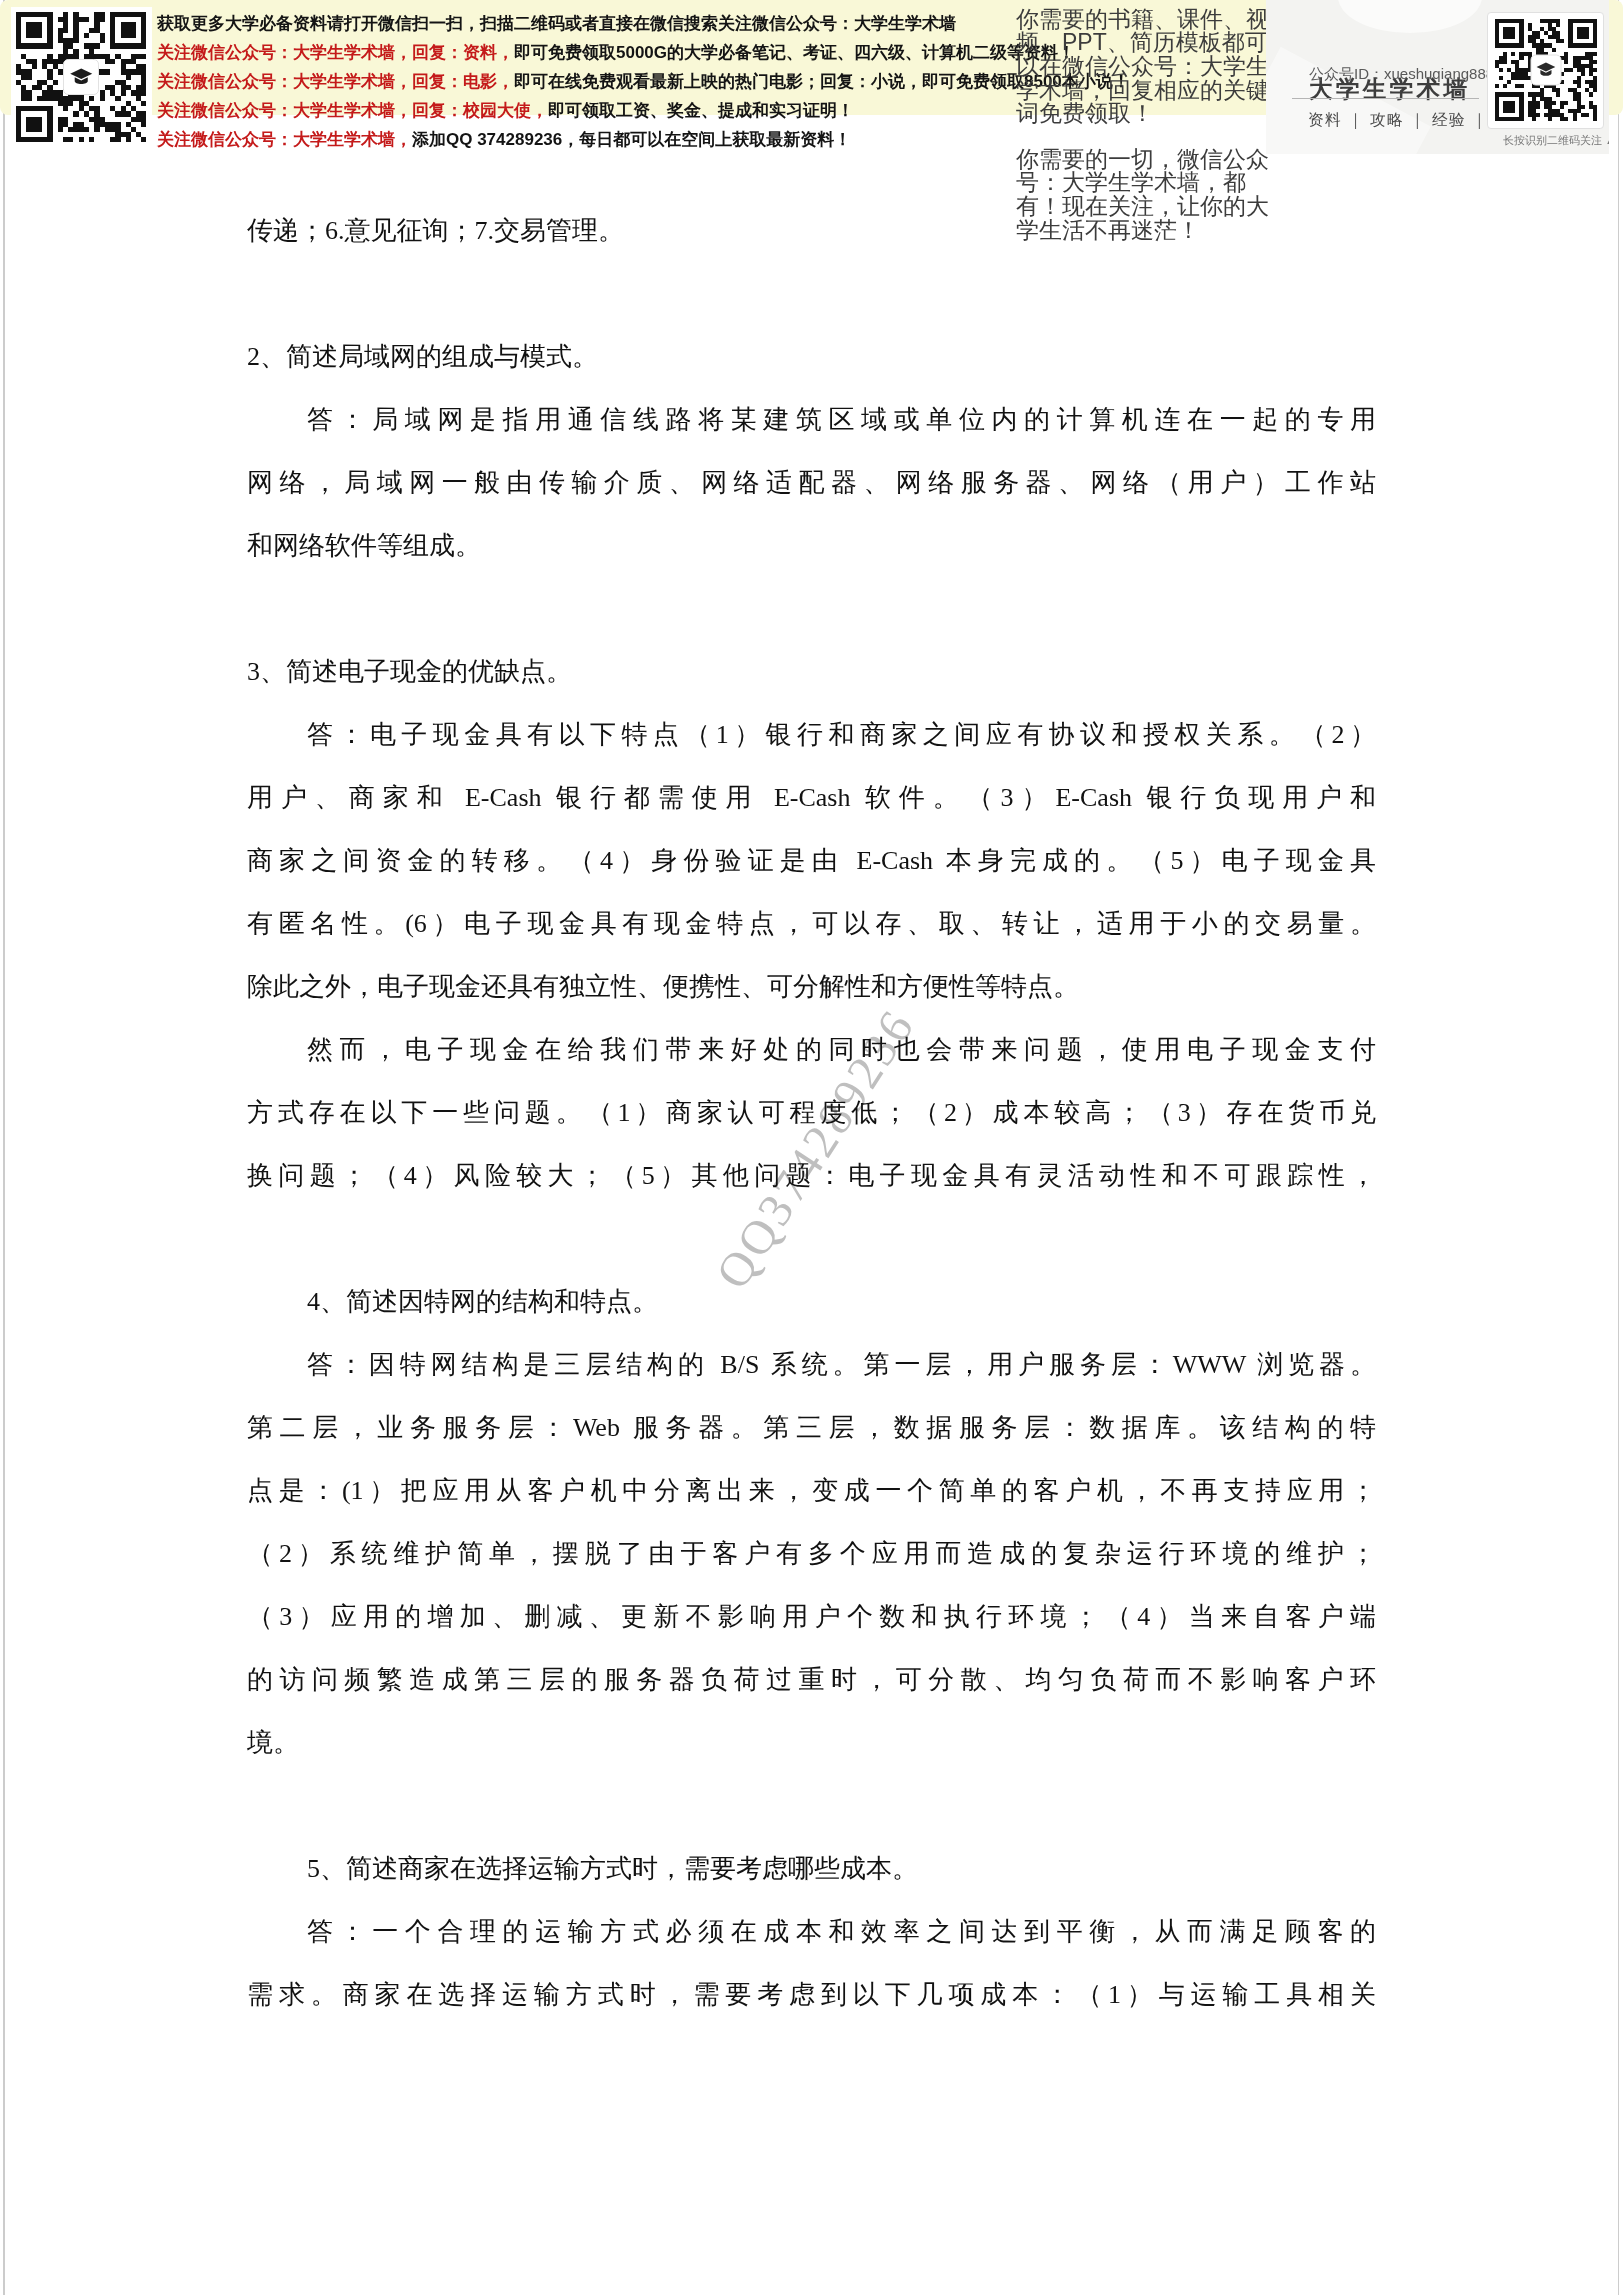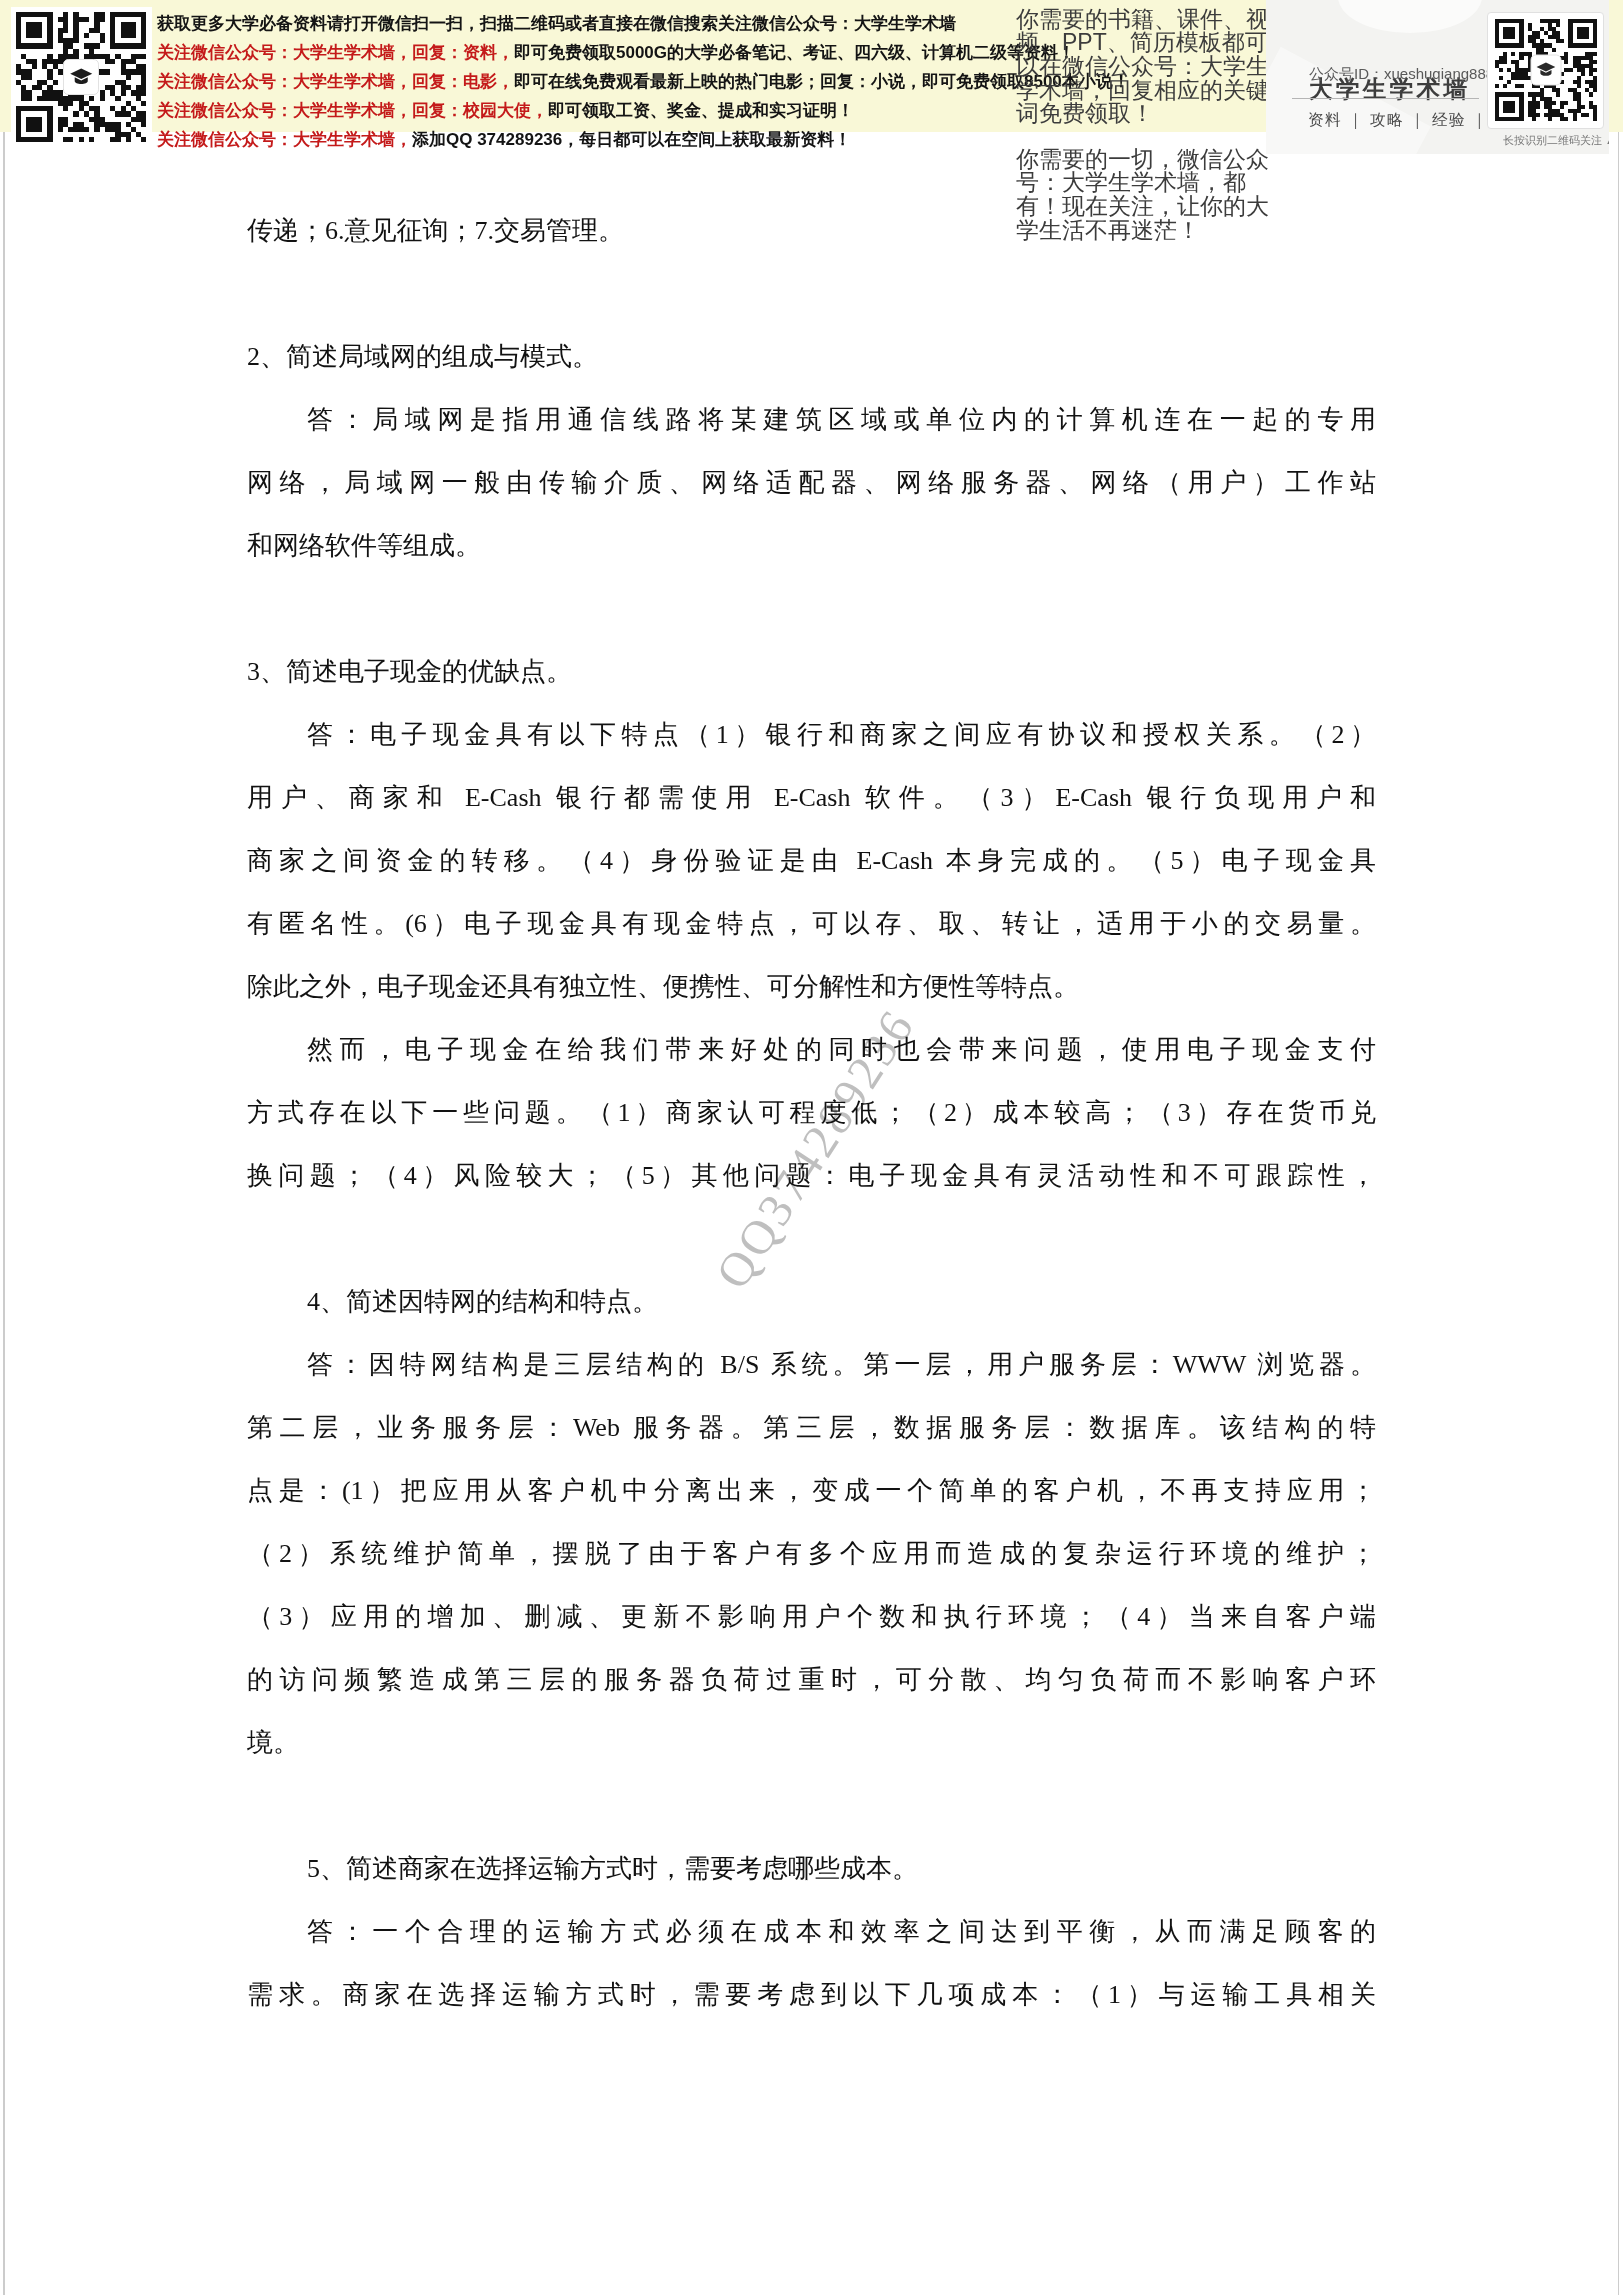--- a/index.html
+++ b/index.html
@@ -6,21 +6,21 @@
   body{
     width:1623px;height:2295px;position:relative;background:#ffffff;
     font-family:"Liberation Sans","DejaVu Sans",sans-serif;overflow:hidden;
   }
   
   .edge{position:absolute;top:0;width:1.3px;height:100%;background:#cccccc;}
   .edge.left{left:3.3px;}
   .edge.right{right:3.9px;}
 
   
-  .banner{position:absolute;left:0;top:0;width:1623px;height:132px;background:#f9f8d7;}
+  .banner{position:absolute;left:0;top:0;width:1623px;height:115px;background:#f9f8d7;border-radius:8px;}
   .qr-box{position:absolute;background:#ffffff;}
   .qr-box .qr-fill{position:absolute;inset:5.2px;}
   .qr-left{left:10.5px;top:6.5px;width:141px;height:141px;}
   .qr-logo{position:absolute;left:50%;top:50%;transform:translate(-50%,-50%);
     background:#ffffff;border:1.3px solid #e2e2e2;border-radius:5.2px;
     display:flex;align-items:center;justify-content:center;}
   .qr-left .qr-logo{width:34px;height:34px;}
   .qr-logo svg{width:72%;height:72%;}
 
   .b-lines{position:absolute;left:157px;top:9.2px;width:870px;}

